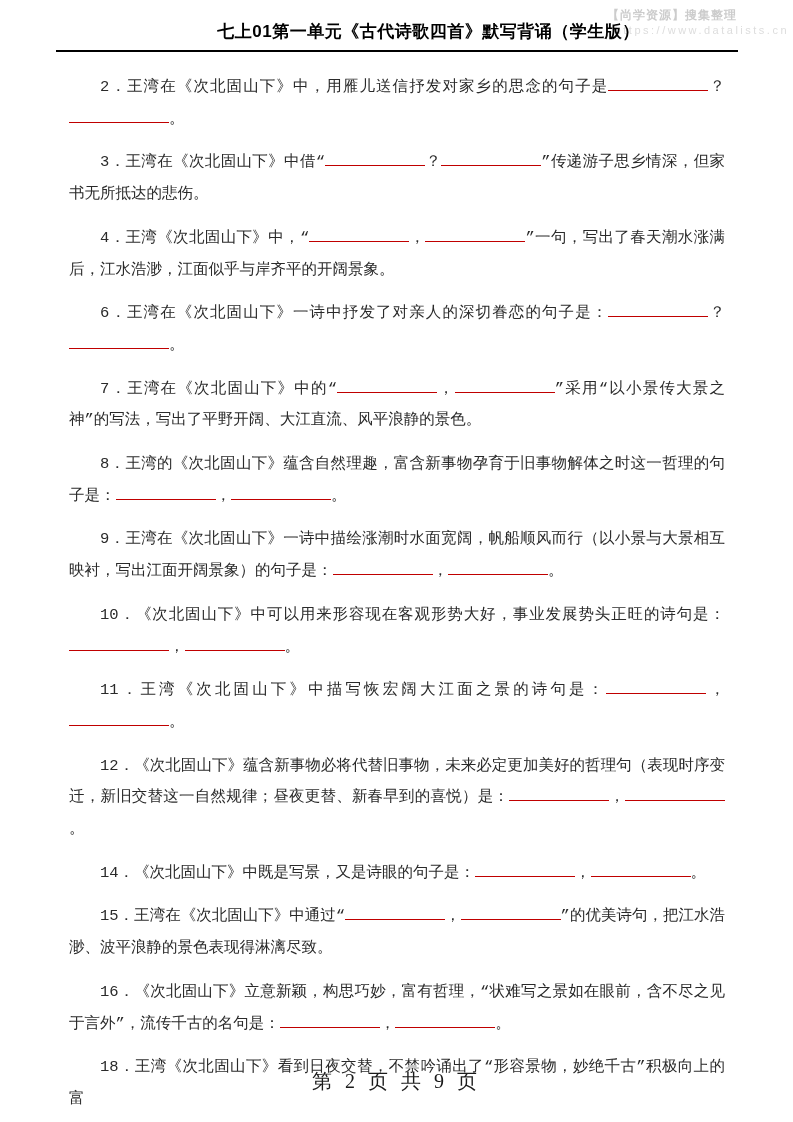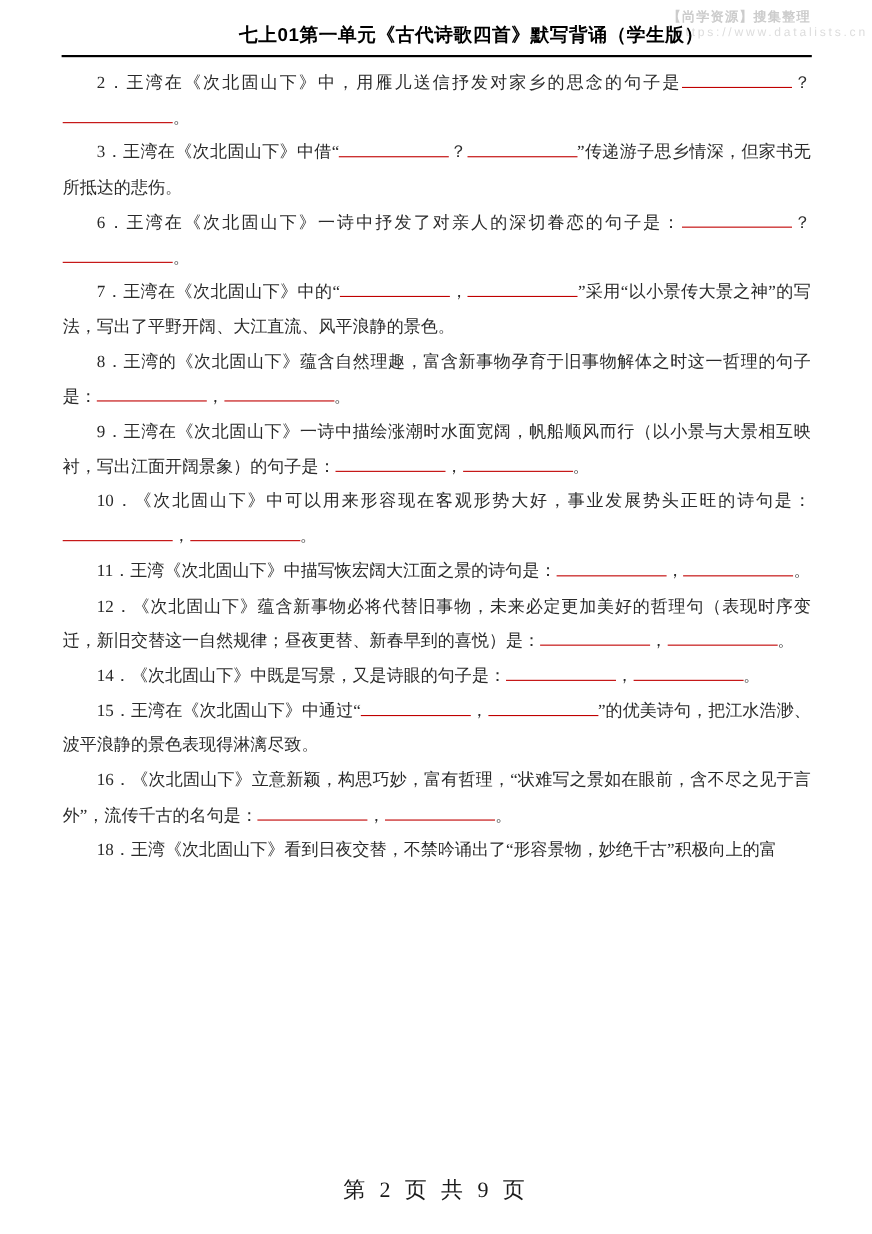--- a/index.html
+++ b/index.html
@@ -67,23 +67,24 @@
   #questions {
     position: absolute;
     top: 60px;
     left: 57px;
     width: 680px;
     font-size: 15.5px;
     line-height: 31.7px;
     text-align: justify;
   }
   #questions p.question {
-    margin: 0;
+    margin: 12px;
     padding: 0;
     text-indent: 31px;
+    font-family: Liberation Mono, monospace;
   }
   span.blank {
     display: inline-block;
     width: 100px;
     height: 15px;
     border-bottom: 1.6px solid var(--blank-color, #c00000);
     vertical-align: baseline;
   }
   
   #page-footer {
@@ -107,20 +108,21 @@
     <div class="wm2">https://www.datalists.cn</div>
   </div>
 
   <h1 id="doc-title">七上01第一单元《古代诗歌四首》默写背诵（学生版）</h1>
 
   <div id="header-rule"></div>
 
   <div id="questions">
       <p class="question"><span>2．王湾在《次北固山下》中，用雁儿送信抒发对家乡的思念的句子是</span><span class="blank"></span><span>？</span><span class="blank"></span><span>。</span></p>
       <p class="question"><span>3．王湾在《次北固山下》中借“</span><span class="blank"></span><span>？</span><span class="blank"></span><span>”传递游子思乡情深，但家书无所抵达的悲伤。</span></p>
+      <p class="question"><span>4．王湾《次北固山下》中，“</span><span class="blank"></span><span>，</span><span class="blank"></span><span>”一句，写出了春天潮水涨满后，江水浩渺，江面似乎与岸齐平的开阔景象。</span></p>
       <p class="question"><span>6．王湾在《次北固山下》一诗中抒发了对亲人的深切眷恋的句子是：</span><span class="blank"></span><span>？</span><span class="blank"></span><span>。</span></p>
       <p class="question"><span>7．王湾在《次北固山下》中的“</span><span class="blank"></span><span>，</span><span class="blank"></span><span>”采用“以小景传大景之神”的写法，写出了平野开阔、大江直流、风平浪静的景色。</span></p>
       <p class="question"><span>8．王湾的《次北固山下》蕴含自然理趣，富含新事物孕育于旧事物解体之时这一哲理的句子是：</span><span class="blank"></span><span>，</span><span class="blank"></span><span>。</span></p>
       <p class="question"><span>9．王湾在《次北固山下》一诗中描绘涨潮时水面宽阔，帆船顺风而行（以小景与大景相互映衬，写出江面开阔景象）的句子是：</span><span class="blank"></span><span>，</span><span class="blank"></span><span>。</span></p>
       <p class="question"><span>10．《次北固山下》中可以用来形容现在客观形势大好，事业发展势头正旺的诗句是：</span><span class="blank"></span><span>，</span><span class="blank"></span><span>。</span></p>
       <p class="question"><span>11．王湾《次北固山下》中描写恢宏阔大江面之景的诗句是：</span><span class="blank"></span><span>，</span><span class="blank"></span><span>。</span></p>
       <p class="question"><span>12．《次北固山下》蕴含新事物必将代替旧事物，未来必定更加美好的哲理句（表现时序变迁，新旧交替这一自然规律；昼夜更替、新春早到的喜悦）是：</span><span class="blank"></span><span>，</span><span class="blank"></span><span>。</span></p>
       <p class="question"><span>14．《次北固山下》中既是写景，又是诗眼的句子是：</span><span class="blank"></span><span>，</span><span class="blank"></span><span>。</span></p>
       <p class="question"><span>15．王湾在《次北固山下》中通过“</span><span class="blank"></span><span>，</span><span class="blank"></span><span>”的优美诗句，把江水浩渺、波平浪静的景色表现得淋漓尽致。</span></p>
       <p class="question"><span>16．《次北固山下》立意新颖，构思巧妙，富有哲理，“状难写之景如在眼前，含不尽之见于言外”，流传千古的名句是：</span><span class="blank"></span><span>，</span><span class="blank"></span><span>。</span></p>

